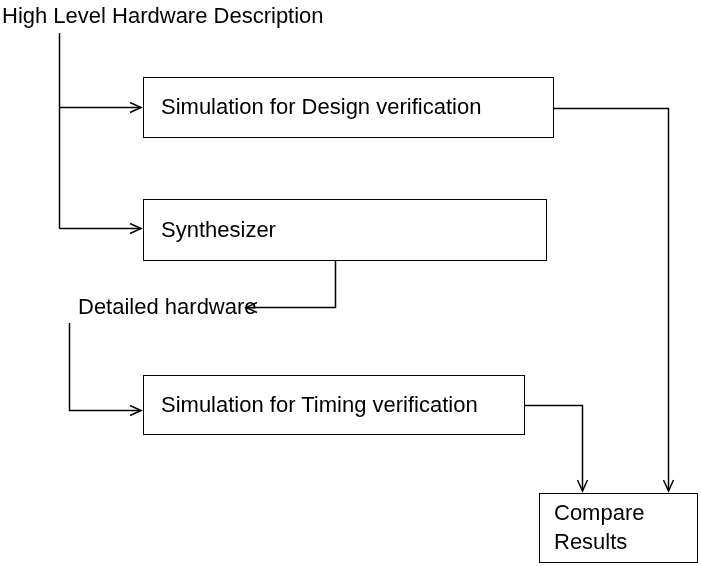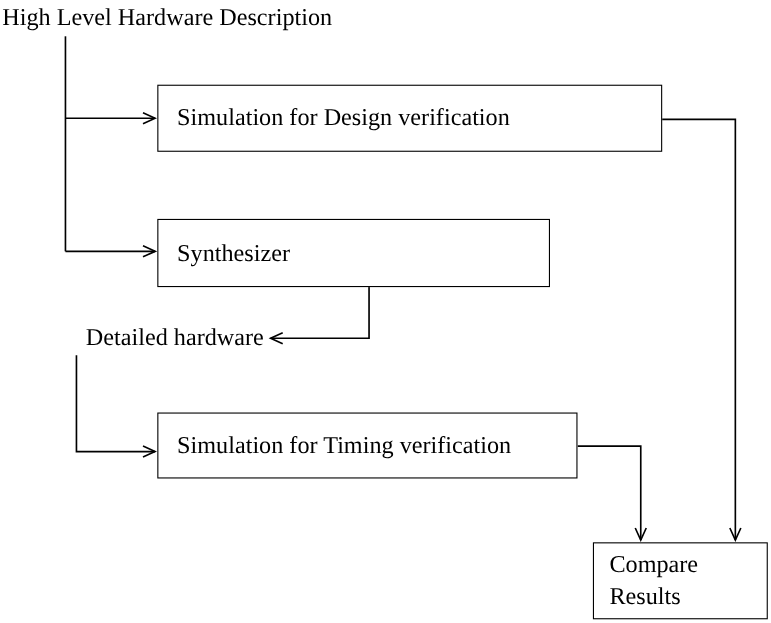--- a/index.html
+++ b/index.html
@@ -5,21 +5,21 @@
   html, body {
     margin: 0;
     padding: 0;
     background: var(--bg, #ffffff);
   }
   .canvas {
     position: relative;
     width: 701px;
     height: 566px;
     background: var(--bg, #ffffff);
-    font-family: Liberation Serif, serif;
+    font-family: Liberation Sans, sans-serif;
     color: var(--ink, #000000);
     overflow: hidden;
   }
   .connectors {
     position: absolute;
     left: 0;
     top: 0;
     width: 701px;
     height: 566px;
   }
@@ -34,22 +34,22 @@
     border: 1.5px solid var(--line, #000000);
     background: var(--bg, #ffffff);
     display: flex;
     align-items: center;
     font-size: 22px;
     line-height: 1.2;
   }
   .flow-box .box-label {
     padding-left: 17px;
   }
-  #box-design-sim   { left: 143px; top: 77px;  width: 459px; height: 61px; }
-  #box-synthesizer  { left: 143px; top: 199px; width: 357px; height: 62px; }
+  #box-design-sim   { left: 143px; top: 77px;  width: 411px; height: 61px; }
+  #box-synthesizer  { left: 143px; top: 199px; width: 404px; height: 62px; }
   #box-timing-sim   { left: 143px; top: 375px; width: 382px; height: 60px; }
   #box-compare {
     left: 539px; top: 493px; width: 159px; height: 70px;
     align-items: center;
   }
   #box-compare .box-label {
     padding-left: 14px;
     padding-right: 10px;
     line-height: 1.3;
   }

